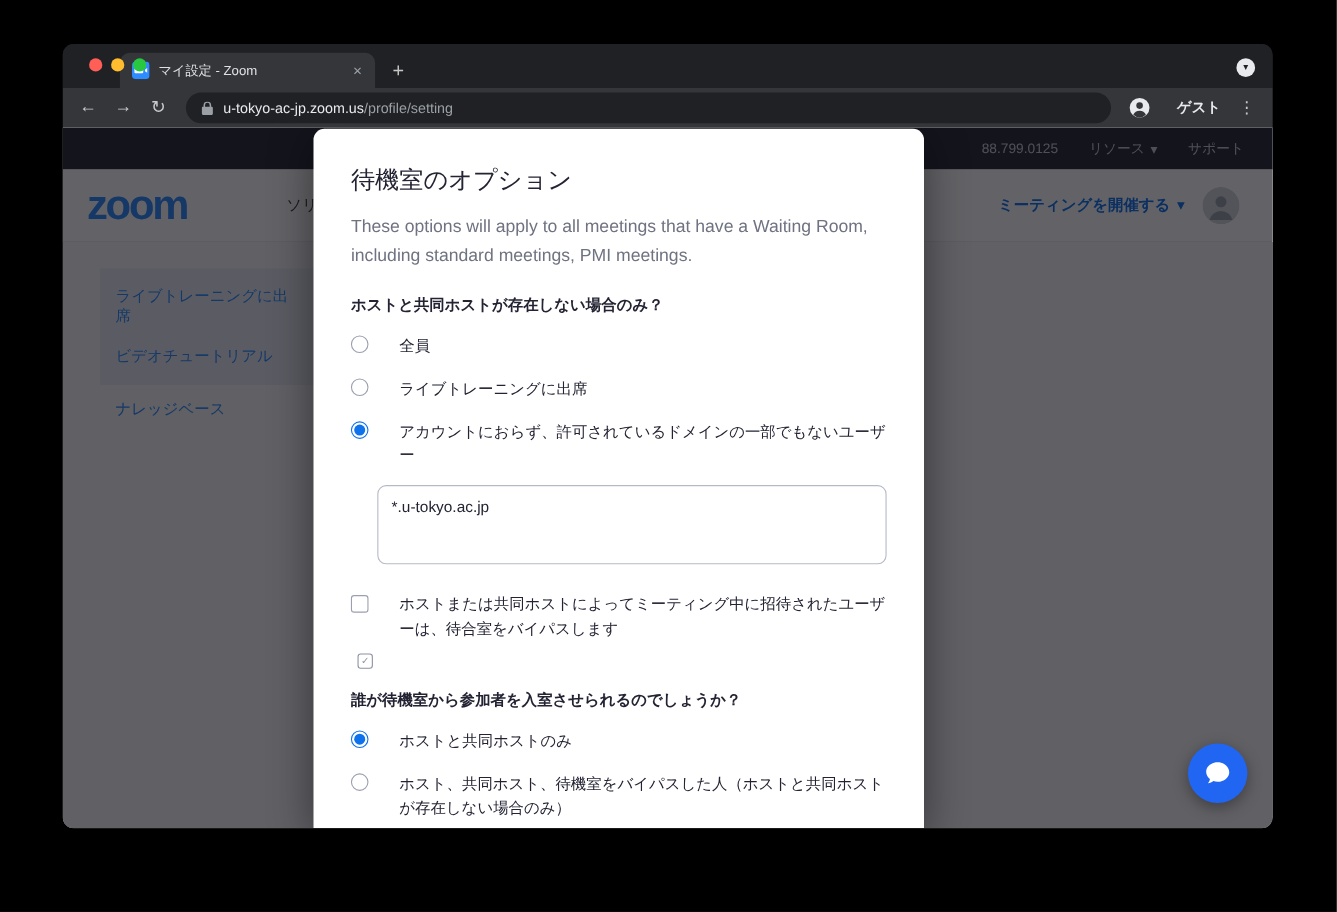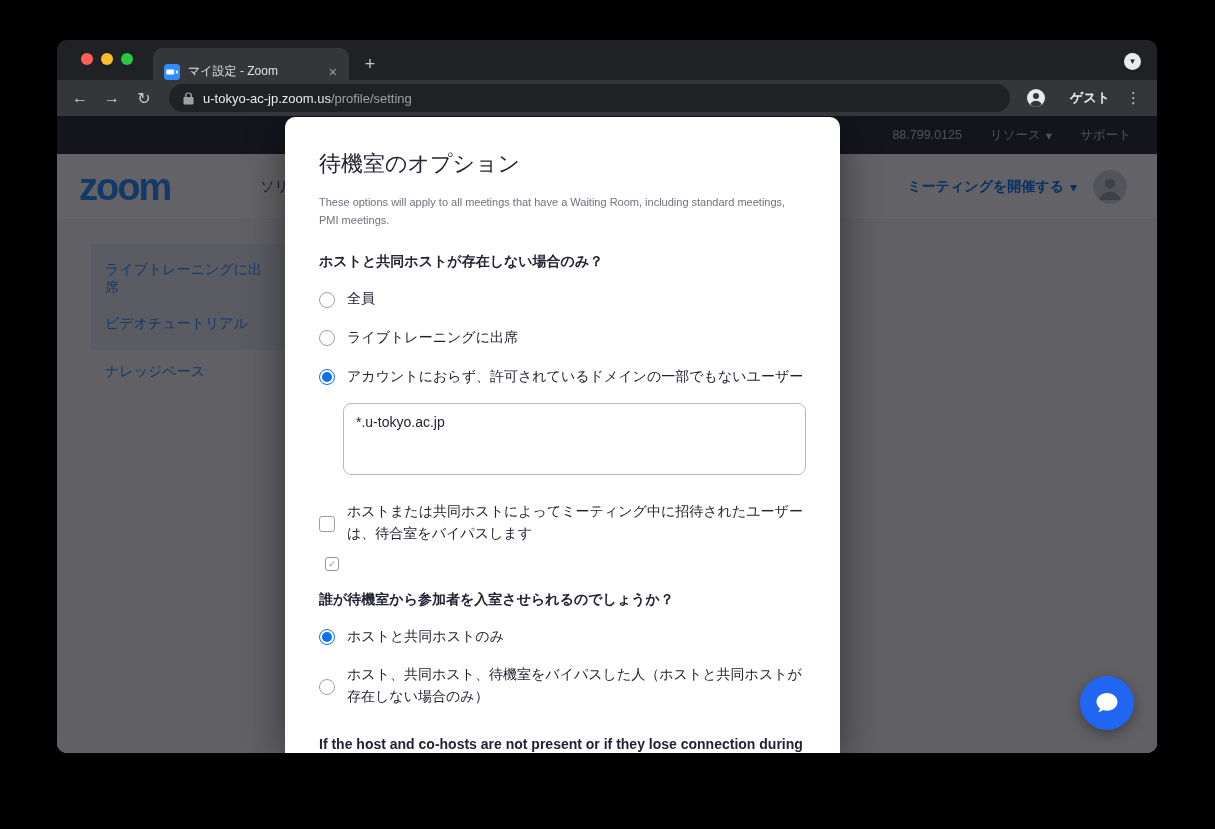--- a/index.html
+++ b/index.html
@@ -8,22 +8,22 @@
 
   
   .browser{position:absolute;left:57px;top:40px;width:1100px;height:713px;background:#202124;
            border-radius:10px;overflow:hidden;box-shadow:0 12px 40px rgba(0,0,0,.6)}
 
   
   .titlebar{height:40px;background:#202124;position:relative;display:flex;align-items:flex-end}
   .traffic{position:absolute;left:24px;top:13px;display:flex;gap:8px}
   .light{width:12px;height:12px;border-radius:50%}
   .light.red{background:#ff5f57}.light.yellow{background:#febc2e}.light.green{background:#28c840}
-  .tab{margin-left:96px;width:196px;height:32px;background:#35363a;border-radius:9px 9px 0 0;
-       display:flex;align-items:flex-end;gap:8px;padding:0 8px 0 11px;box-sizing:border-box}
+  .tab{margin-left:52px;width:232px;height:32px;background:#35363a;border-radius:9px 9px 0 0;
+       display:flex;align-items:center;gap:8px;padding:0 8px 0 11px;box-sizing:border-box}
   .tab-title{flex:1;color:#dfe1e5;font-size:12px;white-space:nowrap;overflow:hidden}
   .tab-close{color:#9aa0a6;font-size:14px;line-height:1;padding:1px 4px}
   .newtab{width:26px;height:26px;margin:0 0 3px 8px;display:flex;align-items:center;justify-content:center;
           color:#c4c7c5;font-size:18px}
   .chrome-profile{position:absolute;right:16px;top:13px;width:17px;height:17px;border-radius:50%;
           background:#e8eaed;display:flex;align-items:center;justify-content:center;color:#202124;font-size:9px;line-height:1}
 
   
   .toolbar{height:36px;background:#35363a;display:flex;align-items:center;padding:0 8px;gap:2px}
   .navbtn{width:30px;height:30px;border-radius:50%;display:flex;align-items:center;justify-content:center;
@@ -56,24 +56,24 @@
   .scrim{position:absolute;inset:0;background:rgba(8,8,14,0.63)}
   .chat-fab{position:absolute;right:23px;bottom:23px;width:54px;height:54px;border-radius:50%;
             background:#2166f3;display:flex;align-items:center;justify-content:center;
             box-shadow:0 4px 14px rgba(0,0,0,.35);cursor:pointer}
 
   
   .modal{position:absolute;left:228px;top:1px;bottom:0;width:555px;background:#fff;
          border-radius:10px 10px 0 0;box-sizing:border-box;padding:32px 34px 0;overflow:hidden;
          box-shadow:0 8px 40px rgba(0,0,0,.45)}
   .modal-title{font-size:22px;font-weight:500;color:#232333;margin:0}
-  .modal-desc{margin:15px 0 0;font-size:11px;line-height:1.6;color:#6f7280;max-width:545px}
+  .modal-desc{margin:15px 0 0;font-size:16px;line-height:1.6;color:#6f7280;max-width:545px}
   .q-label{margin-top:24px;font-size:14px;font-weight:700;color:#232333}
   .q-label.en{margin-top:28px}
-  .opt{display:flex;align-items:center;gap:12px;margin-top:17px;font-size:14px;color:#232333;
+  .opt{display:flex;align-items:flex-start;gap:28px;margin-top:17px;font-size:14px;color:#232333;
        line-height:1.55;cursor:pointer}
   .opt .txt{max-width:552px}
   .radio{flex:none;width:16px;height:16px;border:1.5px solid #9ba0ae;border-radius:50%;
          box-sizing:border-box;margin-top:1px;position:relative;background:#fff}
   .opt.selected .radio{border-color:#0E72ED}
   .opt.selected .radio::after{content:"";position:absolute;inset:2px;border-radius:50%;background:#0E72ED}
   .checkbox{flex:none;width:16px;height:16px;border:1.5px solid #9ba0ae;border-radius:3px;
             box-sizing:border-box;margin-top:2px;background:#fff}
   .domain-area{display:block;margin:16px 0 0 24px;width:calc(100% - 24px);height:72px;box-sizing:border-box;
                border:1px solid #b6bac6;border-radius:8px;padding:10px 12px;font-family:inherit;

